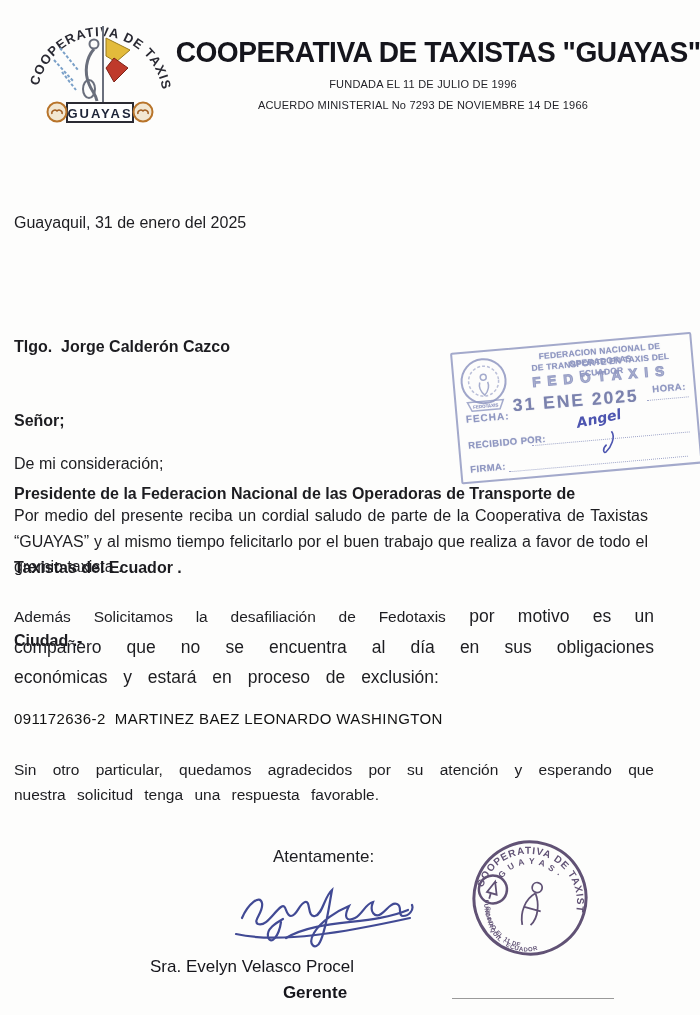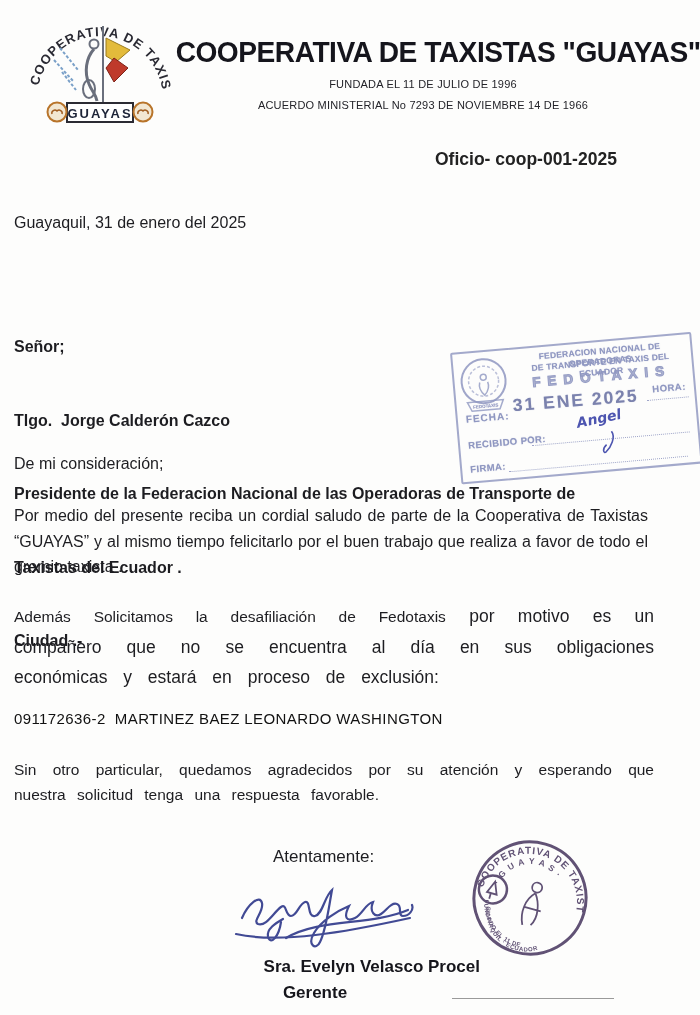--- a/index.html
+++ b/index.html
@@ -20,22 +20,22 @@
   .recipient{position:absolute;left:14px;top:286px;font-size:16px;font-weight:bold;line-height:24.5px;white-space:pre-wrap;}
   .greeting{position:absolute;left:14px;top:447px;font-size:16px;margin-top:8px;}
   .para{position:absolute;left:14px;text-align:justify;}
   .para1{top:503px;width:634px;font-size:16px;line-height:25.5px;}
   .para2{top:601px;width:640px;font-size:17.5px;line-height:30px;word-spacing:11px;}
   .para2 .seg-small{font-size:15.5px;}
   .member-line{position:absolute;left:14px;top:710px;font-size:15px;font-weight:normal;
     white-space:pre-wrap;letter-spacing:.4px;color:#111;}
   .para3{top:757px;width:640px;font-size:15.5px;line-height:25px;word-spacing:7px;}
   .closing-salutation{position:absolute;left:273px;top:847px;font-size:17px;}
-  .signer-name{position:absolute;left:150px;top:957px;width:330px;text-align:right;
-    font-size:17px;font-weight:bold;color:#16161c;}
+  .signer-name{position:absolute;left:150px;top:957px;width:330px;text-align:left;
+    font-size:17px;font-weight:normal;color:#16161c;}
   .signer-title{position:absolute;left:150px;top:983px;width:330px;text-align:center;
     font-size:17px;font-weight:bold;color:#16161c;}
   .bottom-line{position:absolute;left:452px;top:998px;width:162px;border-top:1.2px solid #9a9a9a;}
   
   .signature{position:absolute;left:228px;top:866px;width:205px;height:92px;}
   
   .received-stamp{
     position:absolute;left:450px;top:353px;width:238px;height:128px;
     transform:rotate(-5deg);transform-origin:0 0;
     border:2px solid rgba(140,148,190,.8);border-radius:2px;
@@ -104,27 +104,26 @@
       <path d="M112,110 a3,3 0 0 1 5,-3 a3,3 0 0 1 5,3" stroke="#a05c20" fill="none" stroke-width="1.5"></path>
     </g>
   </svg>
 
   <div class="title-block">
     <div class="org-title">COOPERATIVA DE TAXISTAS "GUAYAS"</div>
     <div class="org-sub">FUNDADA EL 11 DE JULIO DE 1996</div>
     <div class="org-sub">ACUERDO MINISTERIAL No 7293 DE NOVIEMBRE 14 DE 1966</div>
   </div>
 
-  <div class="reference">Oficio- coop-001-2025</div>
 
   <div class="date-line">Guayaquil, 31 de enero del 2025</div>
 
   <div class="recipient">
+    <div>Tlgo.  Jorge Calderón Cazco</div>
     <div>Señor;</div>
-    <div>Tlgo.  Jorge Calderón Cazco</div>
     <div>Presidente de la Federacion Nacional de las Operadoras de Transporte de</div>
     <div>Taxistas del Ecuador .</div>
     <div>Ciudad .-</div>
   </div>
 
   <div class="received-stamp">
     <svg class="rs-emblem" viewBox="0 0 54 66">
       <circle cx="26" cy="26" r="22" fill="none" stroke="rgba(143,151,193,.85)" stroke-width="2"></circle>
       <circle cx="26" cy="26" r="15" fill="none" stroke="rgba(143,151,193,.6)" stroke-width="1.5" stroke-dasharray="3,2"></circle>
       <circle cx="26" cy="22" r="3" fill="none" stroke="rgba(143,151,193,.8)" stroke-width="1.5"></circle>

